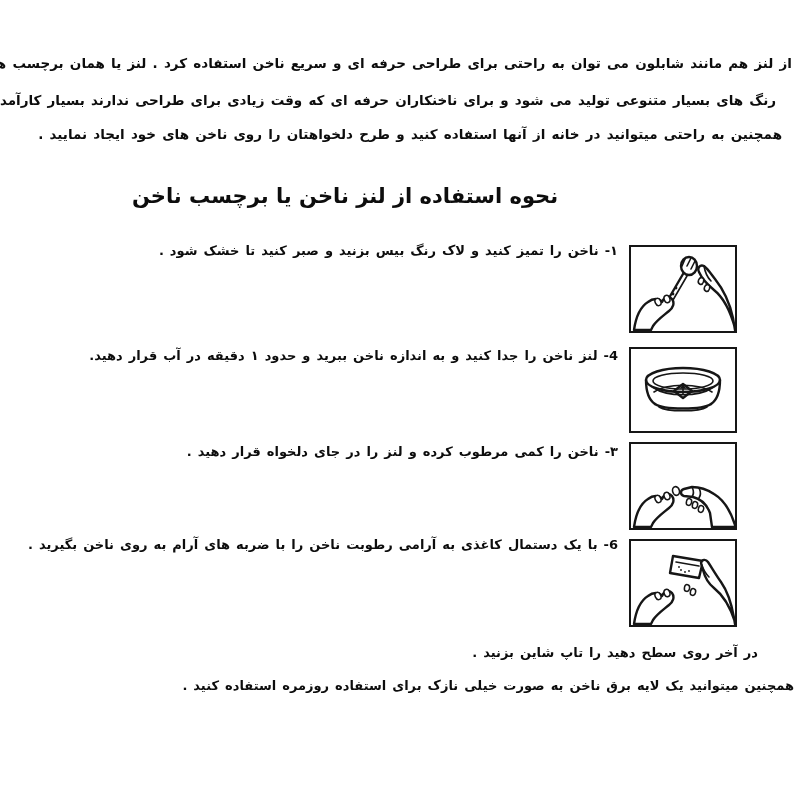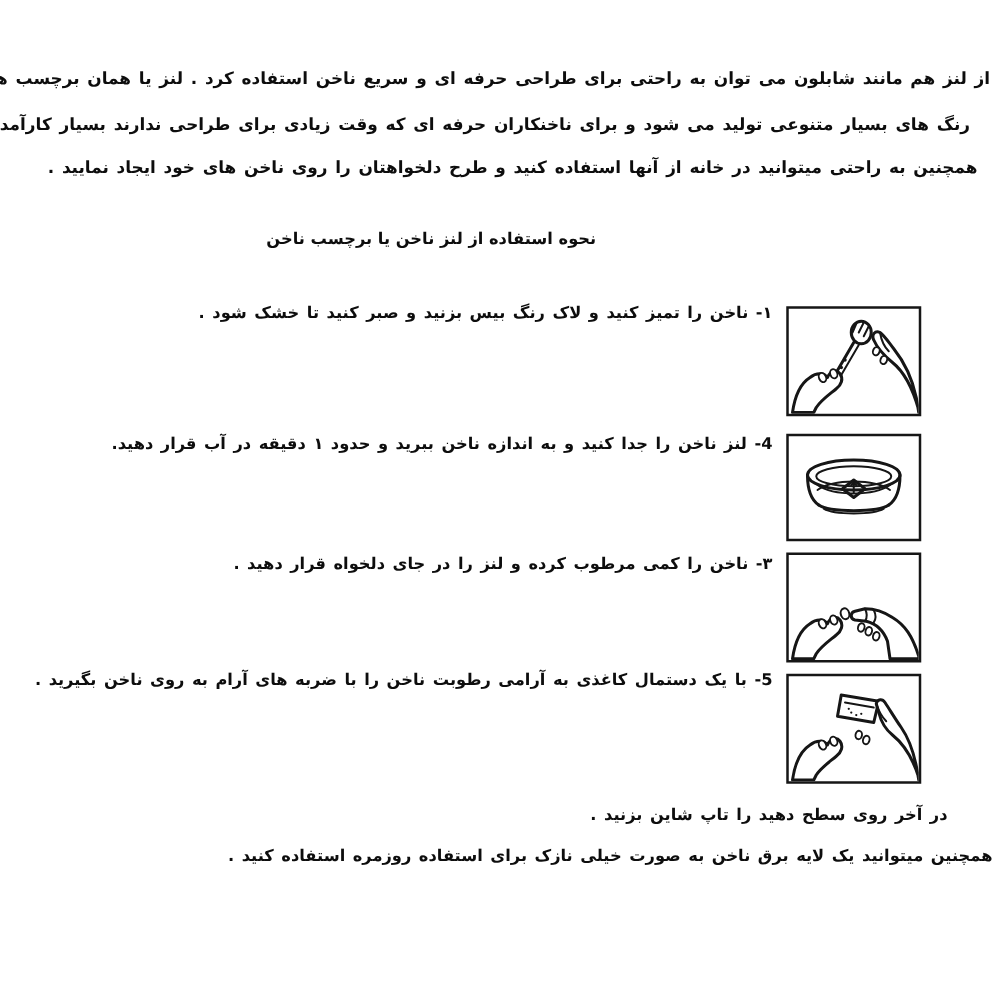--- a/index.html
+++ b/index.html
@@ -20,21 +20,21 @@
     letter-spacing:0px;
     word-spacing:1.5px;
     color:#0d0d0d;
   }
   .intro{font-size:13.5px;}
   .heading{
     position:absolute;
     direction:rtl;
     text-align:center;
     font-weight:bold;
-    font-size:13px;
+    font-size:21px;
     white-space:nowrap;
     color:#0d0d0d;
   }
   .figbox{
     position:absolute;
     left:629px;
     width:104px;
     height:82px;
     border:2.5px solid #161616;
     background:#ffffff;
@@ -121,21 +121,21 @@
         <path class="hand" d="M104 80 C99 64 93 55 83 49 C77 45 69 42 61 42 L53 44 C49 45 49 50 53 51 L62 52 C70 54 76 60 79 68 L81 82 L104 82 Z"></path>
         <path class="ln-thin" d="M61 42 C63 46 63 49 61 52"></path>
         <path class="ln-thin" d="M68 43 C70 47 70 50 68 53"></path>
         <ellipse class="nail" cx="58" cy="57" rx="2.6" ry="3.4" transform="rotate(15 58 57)"></ellipse>
         <ellipse class="nail" cx="64" cy="60" rx="2.6" ry="3.4" transform="rotate(15 64 60)"></ellipse>
         <ellipse class="nail" cx="70" cy="64" rx="2.6" ry="3.4" transform="rotate(15 70 64)"></ellipse>
       </g>
     </svg>
   </div>
 
-  <div class="txt" style="top:537px;right:182px;">5- با یک دستمال کاغذی به آرامی رطوبت ناخن را با ضربه های آرام به روی ناخن بگیرید .</div>
+  <div class="txt" style="top:537px;right:182px;">6- با یک دستمال کاغذی به آرامی رطوبت ناخن را با ضربه های آرام به روی ناخن بگیرید .</div>
   <div class="figbox" style="top:539px;height:84px;">
     <svg viewBox="0 0 104 82">
       <g>
         <path class="hand" d="M42 14 L72 19 L68 36 L39 31 Z"></path>
         <path class="ln-thin" d="M45 20 L68 24"></path>
         <circle class="dot" cx="50" cy="28" r="0.9"></circle>
         <circle class="dot" cx="54" cy="30" r="0.9"></circle>
         <circle class="dot" cx="58" cy="29" r="0.9"></circle>
         <circle class="dot" cx="48" cy="25" r="0.9"></circle>
       </g>

